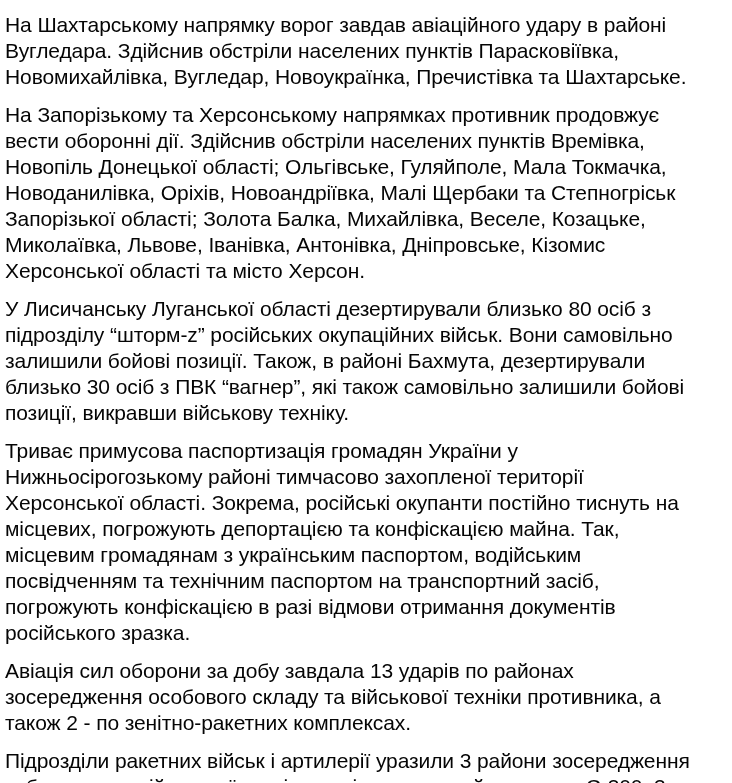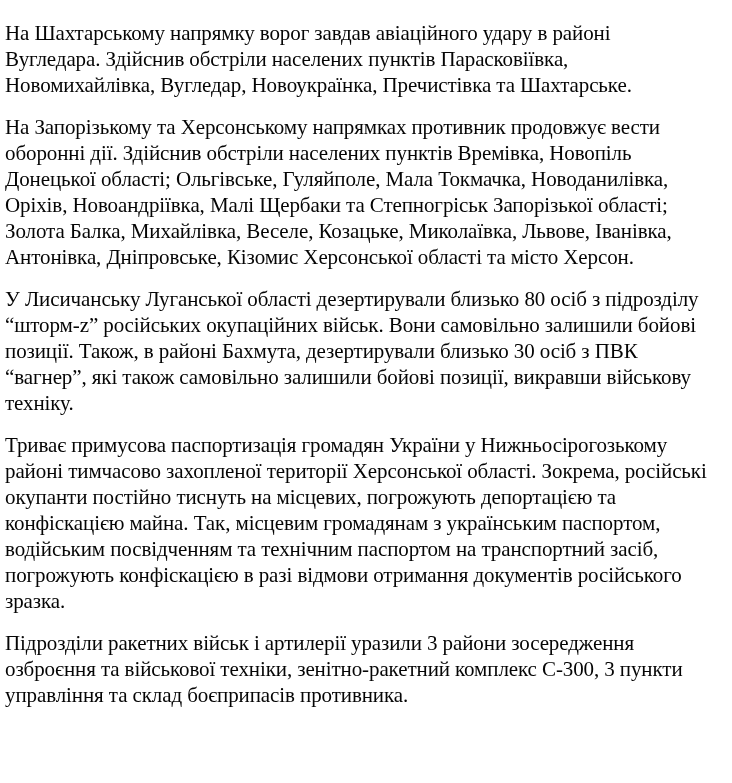--- a/index.html
+++ b/index.html
@@ -14,32 +14,32 @@
     color: #050505;
     font-family: "Liberation Sans", "DejaVu Sans", sans-serif;
     font-size: 21px;
     line-height: 26px;
     font-weight: 400;
     letter-spacing: -0.1px;
     text-align: left;
     word-spacing: normal;
   }
   .post p {
-    margin: 16px 0 12px 0;
-    font-family: Liberation Serif, serif;
+    margin: 8px 0 12px 0;
   }
 </style>
 </head>
 <body>
 
 <div class="post">
   <p>На Шахтарському напрямку ворог завдав авіаційного удару в районі Вугледара. Здійснив обстріли населених пунктів Парасковіївка, Новомихайлівка, Вугледар, Новоукраїнка, Пречистівка та Шахтарське.</p>
 
   <p>На Запорізькому та Херсонському напрямках противник продовжує вести оборонні дії. Здійснив обстріли населених пунктів Времівка, Новопіль Донецької області; Ольгівське, Гуляйполе, Мала Токмачка, Новоданилівка, Оріхів, Новоандріївка, Малі Щербаки та Степногріськ Запорізької області; Золота Балка, Михайлівка, Веселе, Козацьке, Миколаївка, Львове, Іванівка, Антонівка, Дніпровське, Кізомис Херсонської області та місто Херсон.</p>
 
   <p>У Лисичанську Луганської області дезертирували близько 80 осіб з підрозділу “шторм-z” російських окупаційних військ. Вони самовільно залишили бойові позиції. Також, в районі Бахмута, дезертирували близько 30 осіб з ПВК “вагнер”, які також самовільно залишили бойові позиції, викравши військову техніку.</p>
 
   <p>Триває примусова паспортизація громадян України у Нижньосірогозькому районі тимчасово  захопленої території Херсонської області. Зокрема, російські окупанти постійно тиснуть на місцевих, погрожують депортацією та конфіскацією майна. Так, місцевим громадянам з українським паспортом, водійським посвідченням та технічним паспортом на транспортний засіб, погрожують конфіскацією в разі відмови отримання документів російського зразка.</p>
 
+  <p>Авіація сил оборони за добу завдала 13 ударів по районах зосередження особового складу та військової техніки противника, а також 2 - по зенітно-ракетних комплексах.</p>
 
   <p>Підрозділи ракетних військ і артилерії уразили 3 райони зосередження озброєння та військової техніки, зенітно-ракетний комплекс С-300, 3 пункти управління та склад боєприпасів противника.</p>
 
 </div>
 
 </body></html>

